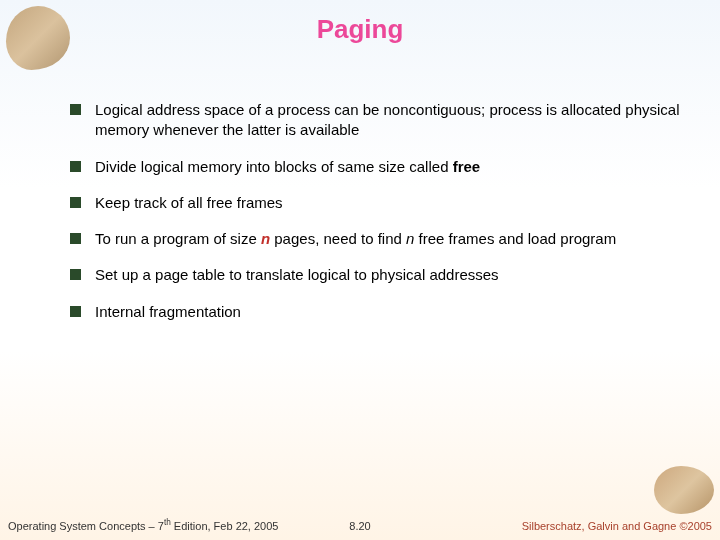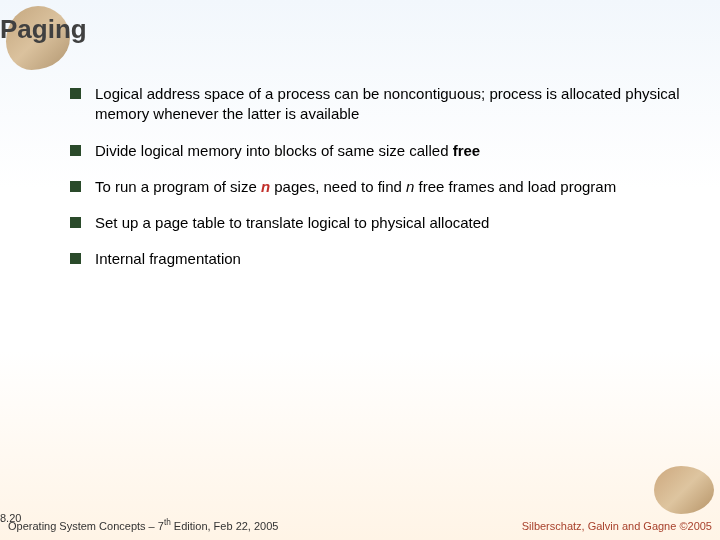--- a/index.html
+++ b/index.html
@@ -8,24 +8,24 @@
     font-family: Arial, Helvetica, sans-serif;
     background: linear-gradient(to bottom, #f2f7fc 0%, #ffffff 35%, #ffffff 65%, #fff4e6 100%);
     position: relative;
     overflow: hidden;
   }
   .title {
     position: absolute;
     top: 14px;
     left: 0;
     width: 100%;
-    text-align: left;
+    text-align: center;
     font-size: 26px;
     font-weight: bold;
-    color: #404040;
+    color: #ec4899;
   }
   .logo-tl {
     position: absolute;
     top: 6px;
     left: 6px;
     width: 64px;
     height: 64px;
     background: linear-gradient(135deg, #b8925f 0%, #d4b486 50%, #a07d4d 100%);
     border-radius: 50% 50% 60% 40% / 55% 50% 50% 45%;
     opacity: 0.8;
@@ -35,21 +35,21 @@
     bottom: 26px;
     right: 6px;
     width: 60px;
     height: 48px;
     background: linear-gradient(135deg, #c49a6a 0%, #d8bc92 50%, #a8814f 100%);
     border-radius: 45% 55% 55% 45% / 50% 50% 50% 50%;
     opacity: 0.85;
   }
   .content {
     position: absolute;
-    top: 84px;
+    top: 100px;
     left: 70px;
     right: 40px;
   }
   .bullet-item {
     display: flex;
     align-items: flex-start;
     margin-bottom: 16px;
     font-size: 15px;
     line-height: 1.35;
     color: #000;
@@ -69,21 +69,21 @@
   .footer {
     position: absolute;
     bottom: 8px;
     left: 0;
     width: 100%;
     height: 16px;
     font-size: 11px;
     color: #333;
   }
   .footer-left { position: absolute; left: 8px; bottom: 0; }
-  .footer-center { position: absolute; left: 0; width: 100%; bottom: 8px; }
+  .footer-center { position: absolute; left: 0; width: 100%; text-align: center; bottom: 0; }
   .footer-right { position: absolute; right: 8px; bottom: 0; color: #a8412c; }
   sup { font-size: 0.75em; }
 </style>
 </head>
 <body>
 
 <div class="logo-tl"></div>
 
 <h1 class="title">Paging</h1>
 
@@ -91,25 +91,29 @@
     <div class="bullet-item">
       <div class="bullet-mark"></div>
       <div class="bullet-text">Logical address space of a process can be noncontiguous; process is allocated physical memory whenever the latter is available</div>
     </div>
     <div class="bullet-item">
       <div class="bullet-mark"></div>
       <div class="bullet-text">Divide logical memory into blocks of same size called <span class="bold">free</span></div>
     </div>
     <div class="bullet-item">
       <div class="bullet-mark"></div>
+      <div class="bullet-text">Keep track of all free frames</div>
+    </div>
+    <div class="bullet-item">
+      <div class="bullet-mark"></div>
       <div class="bullet-text">To run a program of size <span class="nvar">n</span> pages, need to find <span class="nvar2">n</span> free frames and load program</div>
     </div>
     <div class="bullet-item">
       <div class="bullet-mark"></div>
-      <div class="bullet-text">Set up a page table to translate logical to physical allocated</div>
+      <div class="bullet-text">Set up a page table to translate logical to physical addresses</div>
     </div>
     <div class="bullet-item">
       <div class="bullet-mark"></div>
       <div class="bullet-text">Internal fragmentation</div>
     </div>
   </div>
 
 <div class="logo-br"></div>
 
 <div class="footer">

